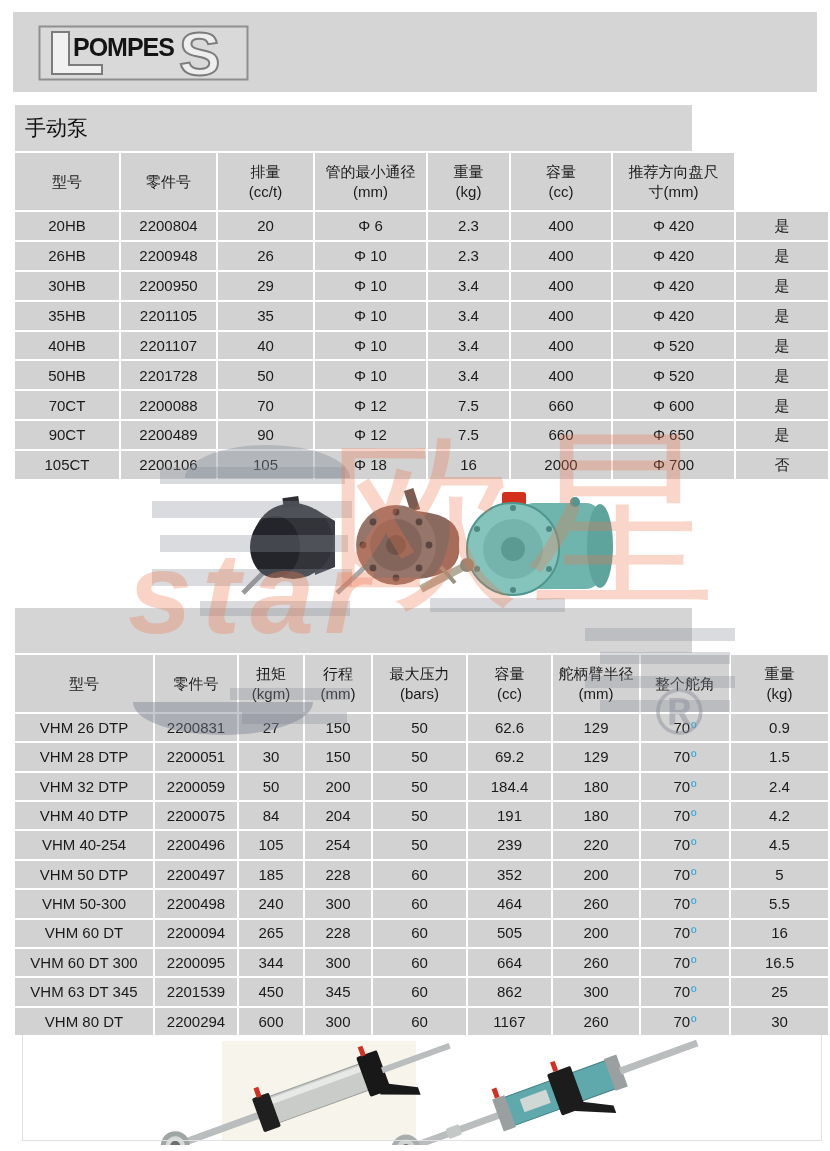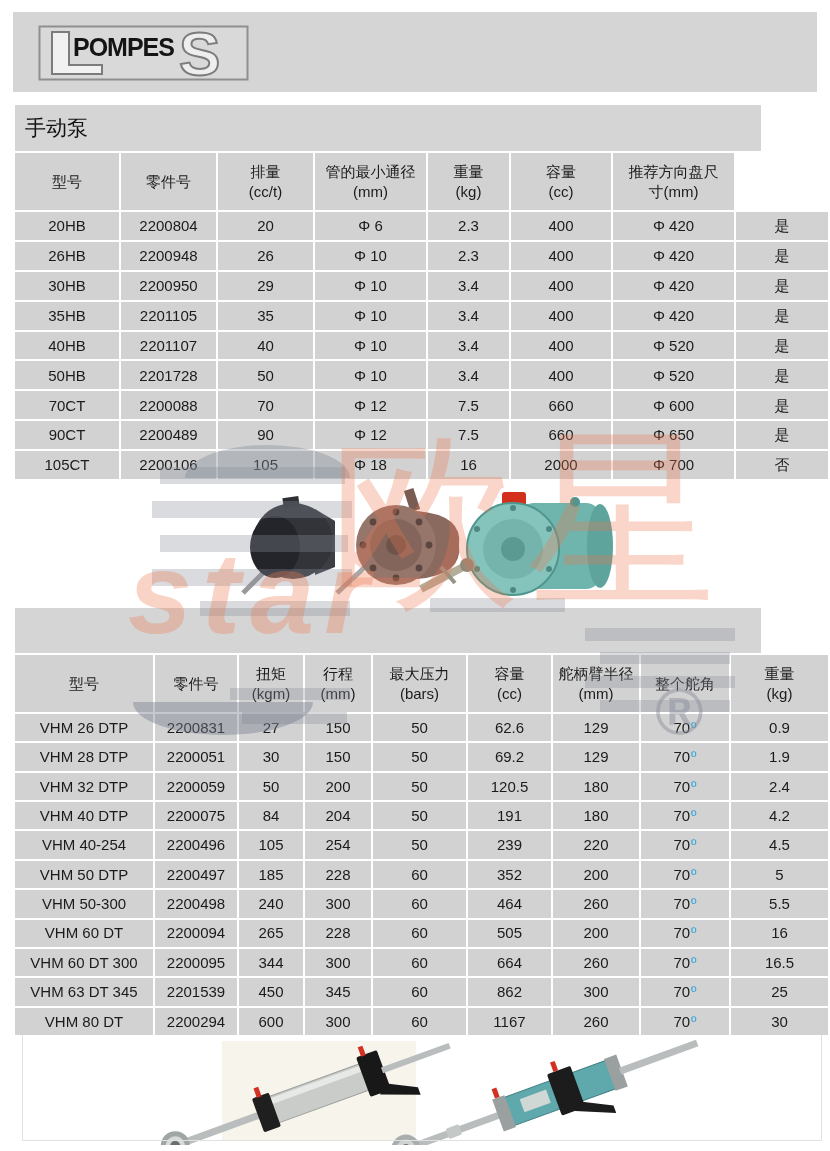--- a/index.html
+++ b/index.html
@@ -7,21 +7,21 @@
         font-family:"Liberation Sans","DejaVu Sans",sans-serif;color:#1c1c1c;}
 
   
   .header-band{position:absolute;left:13px;top:12px;width:804px;height:80px;background:#d5d5d5;}
   .logo-wrap{position:absolute;left:25px;top:13px;width:211px;height:56px;}
   .titles{position:absolute;left:150px;right:30px;top:4px;text-align:center;}
   .title-zh{font-size:27px;font-weight:700;letter-spacing:4px;color:#0d0d0d;line-height:38px;}
   .title-en{font-family:"Liberation Serif","DejaVu Serif",serif;font-size:21px;font-weight:700;color:#0d0d0d;line-height:30px;}
 
   
-  .section-band{position:absolute;left:15px;width:746px;height:46px;background:#d5d5d5;}
+  .section-band{position:absolute;left:15px;width:677px;height:46px;background:#d5d5d5;}
   .section-band .stitle{font-size:21px;line-height:46px;padding-left:10px;color:#111;}
   #sec1{top:105px;}
   #sec2{top:608px;height:45px;}
   #sec2 .stitle{line-height:45px;margin-top:36px;}
 
   
   .tbl{position:absolute;left:15px;width:813px;display:grid;gap:2px;background:#fff;}
   #t1{top:153px;height:326px;grid-template-rows:57px repeat(9,1fr);}
   #t2{top:655px;height:380px;grid-template-rows:57px repeat(11,1fr);}
   .tr{display:grid;column-gap:2px;}
@@ -480,41 +480,41 @@
           <span>69.2</span>
         </div>
         <div class="td">
           <span>129</span>
         </div>
         <div class="td">
           <span>70</span>
           <span class="deg">º</span>
         </div>
         <div class="td">
-          <span>1.9</span>
+          <span>1.5</span>
         </div>
       </div>
       <div class="tr">
         <div class="td">
           <span>VHM 32 DTP</span>
         </div>
         <div class="td">
           <span>2200059</span>
         </div>
         <div class="td">
           <span>50</span>
         </div>
         <div class="td">
           <span>200</span>
         </div>
         <div class="td">
           <span>50</span>
         </div>
         <div class="td">
-          <span>120.5</span>
+          <span>184.4</span>
         </div>
         <div class="td">
           <span>180</span>
         </div>
         <div class="td">
           <span>70</span>
           <span class="deg">º</span>
         </div>
         <div class="td">
           <span>2.4</span>

